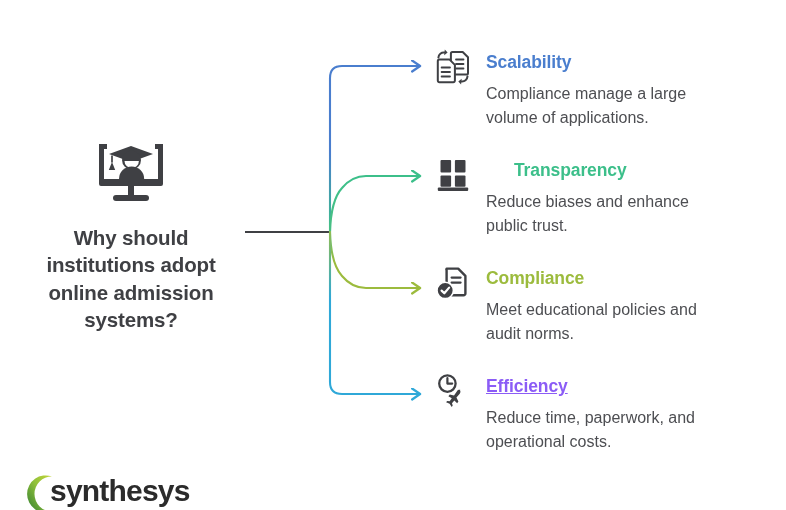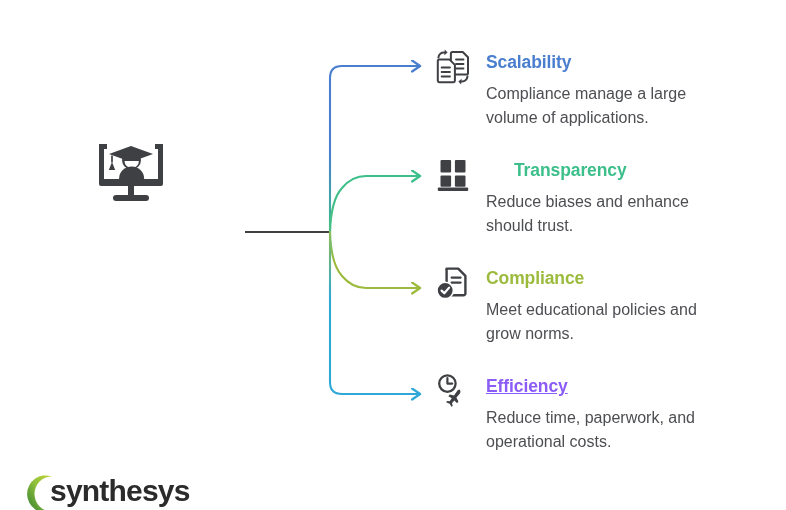--- a/index.html
+++ b/index.html
@@ -146,20 +146,24 @@
 
     <path d="M17 15.4 v7" stroke="#3f4044" stroke-width="1.7" fill="none"></path>
     <path d="M17 22 l-3.2 8 h6.4 z" fill="#3f4044"></path>
 
     <path d="M27 20 a9.5 9.5 0 0 0 19 0 a9.5 9.5 0 0 0 -19 0 z" fill="#3f4044"></path>
     <path d="M29.5 21 a7.2 7.2 0 0 0 14.4 0 z" fill="#ffffff"></path>
 
     <path d="M24 39 a12.6 12.6 0 0 1 25.2 0 z" fill="#3f4044"></path>
   </svg>
 
+  <div id="central-title">Why should
+institutions adopt
+online admission
+systems?</div>
 </div>
 
 <svg id="connectors" viewBox="0 0 786 510" xmlns="http://www.w3.org/2000/svg">
   <defs>
     <marker id="ah-blue" markerWidth="7" markerHeight="7" refX="3.2" refY="3" orient="auto">
       <path d="M0.4 0.4 L4.2 3 L0.4 5.6" fill="none" stroke="#4a7ece" stroke-width="1.1" stroke-linecap="round" stroke-linejoin="round"></path>
     </marker>
     <marker id="ah-green" markerWidth="7" markerHeight="7" refX="3.2" refY="3" orient="auto">
       <path d="M0.4 0.4 L4.2 3 L0.4 5.6" fill="none" stroke="#3cbf8a" stroke-width="1.1" stroke-linecap="round" stroke-linejoin="round"></path>
     </marker>
@@ -229,36 +233,36 @@
   <div class="benefit" style="top:154px;">
     <svg class="benefit-icon" viewBox="0 0 42 42" xmlns="http://www.w3.org/2000/svg">
       <rect x="8.5" y="6" width="10.6" height="12.6" rx="1" fill="#3f4044"></rect>
       <rect x="22.9" y="6" width="10.6" height="12.6" rx="1" fill="#3f4044"></rect>
       <rect x="8.5" y="21.4" width="10.6" height="11.4" rx="1" fill="#3f4044"></rect>
       <rect x="22.9" y="21.4" width="10.6" height="11.4" rx="1" fill="#3f4044"></rect>
       <rect x="5.8" y="33.6" width="30.4" height="3.4" rx="1" fill="#3f4044"></rect>
     </svg>
     <div class="benefit-title" style="color:#3cbf8a;margin-left:28px;">Transparency</div>
     <div class="benefit-desc">Reduce biases and enhance
-should trust.</div>
+public trust.</div>
   </div>
 
   <div class="benefit" style="top:262px;">
     <svg class="benefit-icon" viewBox="0 0 42 42" xmlns="http://www.w3.org/2000/svg">
 
       <path d="M14.6 6.6 h11.6 L33.4 13.8 V31.4 a1.8 1.8 0 0 1 -1.8 1.8 H16.4 A1.8 1.8 0 0 1 14.6 31.4
                V8.4 A1.8 1.8 0 0 1 14.6 6.6 Z" fill="none" stroke="#3f4044" stroke-width="2.4" stroke-linejoin="round"></path>
       <path d="M19.6 15.6 h9 M19.6 20.6 h9" stroke="#3f4044" stroke-width="2.2" stroke-linecap="round"></path>
 
       <circle cx="13.2" cy="28.4" r="8.2" fill="#3f4044" stroke="#ffffff" stroke-width="1.6"></circle>
       <path d="M9.6 28.6 L12.3 31.3 L17.1 25.6" fill="none" stroke="#ffffff" stroke-width="2.2" stroke-linecap="round" stroke-linejoin="round"></path>
     </svg>
     <div class="benefit-title" style="color:#9cbb3d;">Compliance</div>
     <div class="benefit-desc">Meet educational policies and
-grow norms.</div>
+audit norms.</div>
   </div>
 
   <div class="benefit" style="top:370px;">
     <svg class="benefit-icon" viewBox="0 0 42 42" xmlns="http://www.w3.org/2000/svg">
 
       <circle cx="15.4" cy="13.6" r="8.2" fill="none" stroke="#3f4044" stroke-width="2.3"></circle>
       <path d="M15.4 8.2 V13.6 H20.2" fill="none" stroke="#3f4044" stroke-width="2.2" stroke-linecap="round" stroke-linejoin="round"></path>
 
       <path d="M33.6 22.2 c-1.3 -0.6 -2.7 -0.3 -3.6 0.7 l-3.5 3.8 l-4.1 -1.5 l-1.6 1.5 l3.1 2.5
                l-2.5 2.6 l-2.5 -0.5 l-1.2 1.2 l3.3 1.9 l1.6 3.4 l1.2 -1.2 l-0.4 -2.5 l2.7 -2.4

